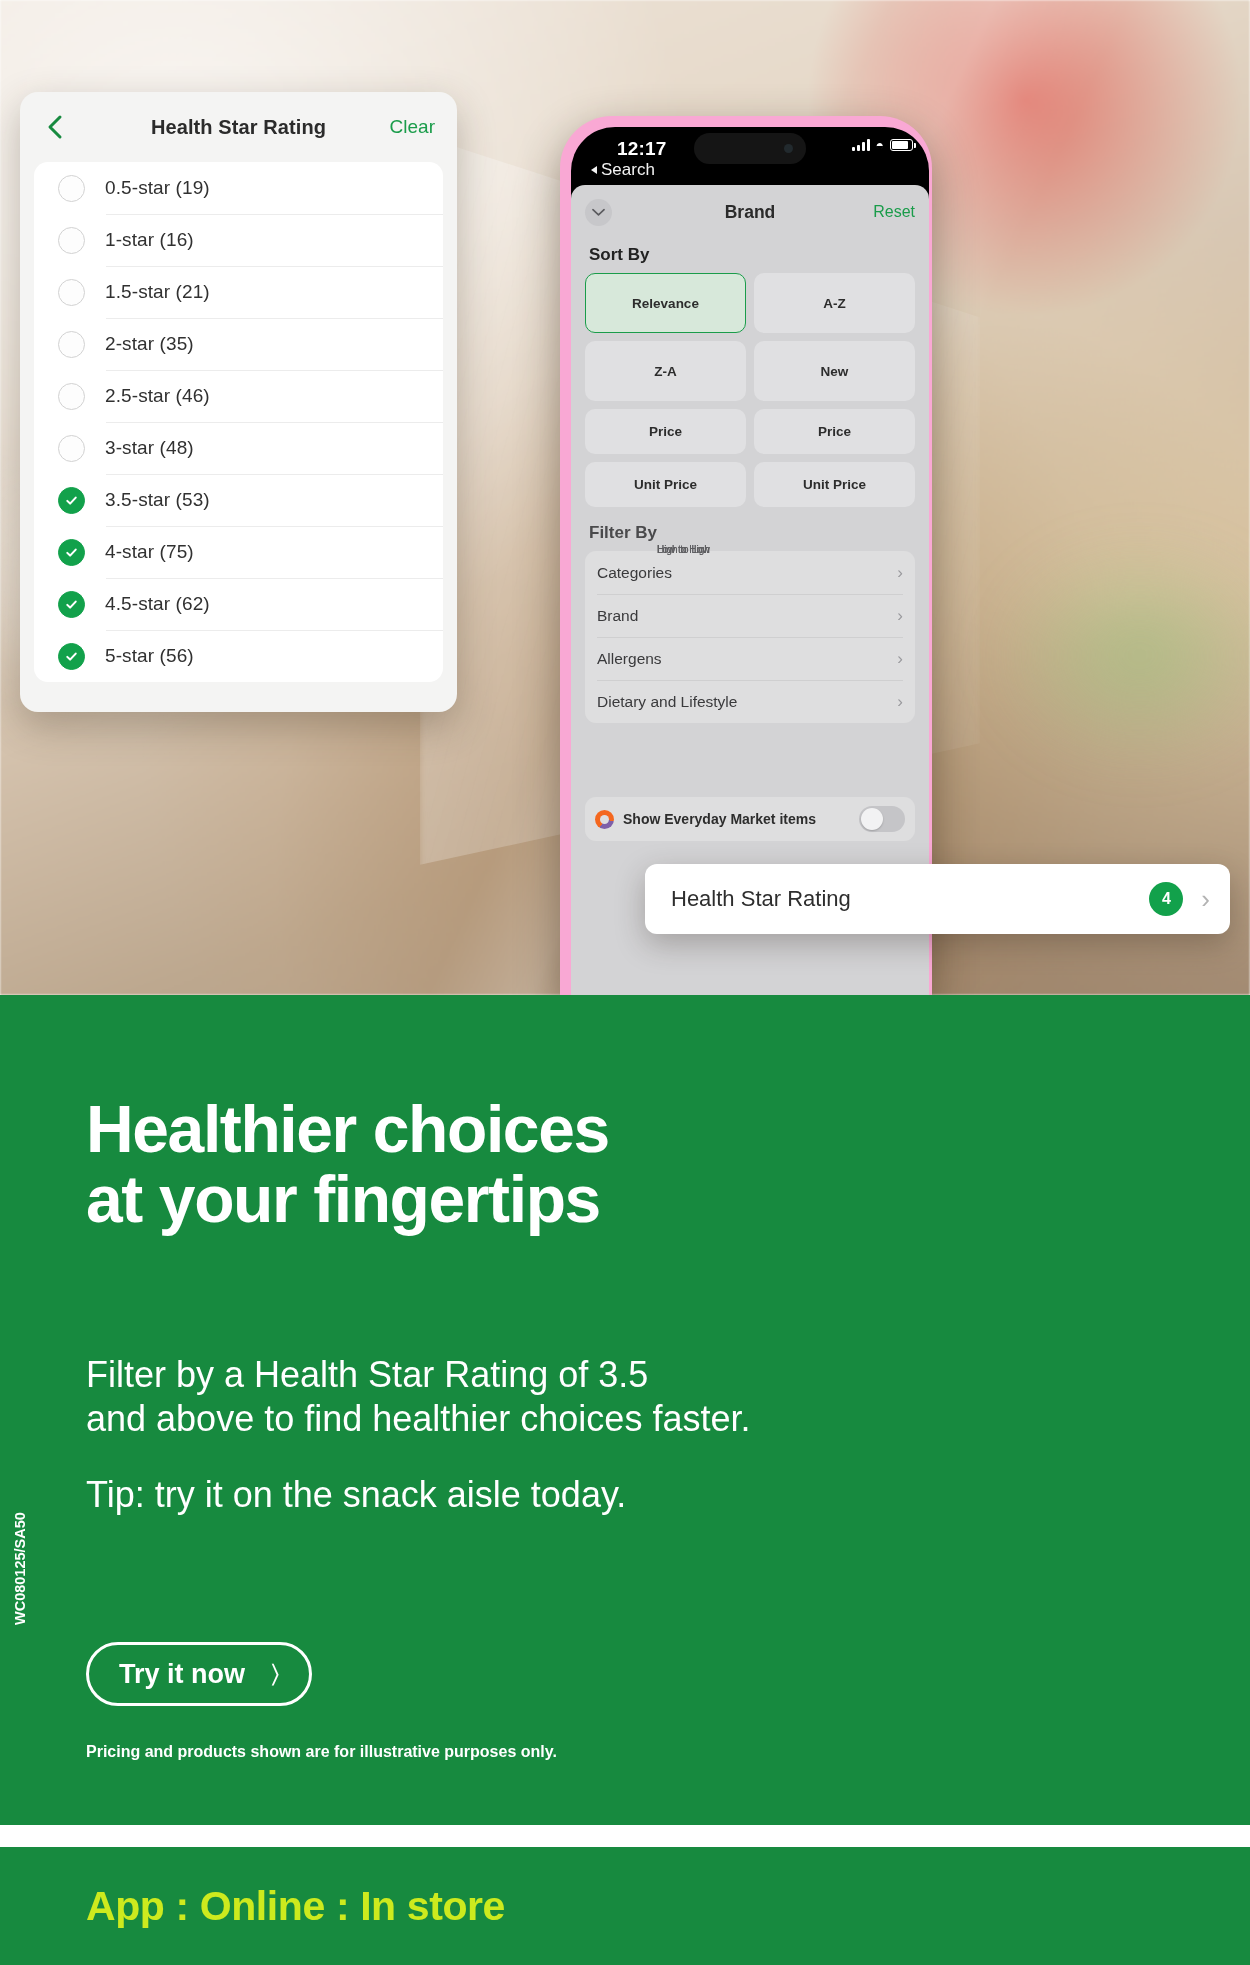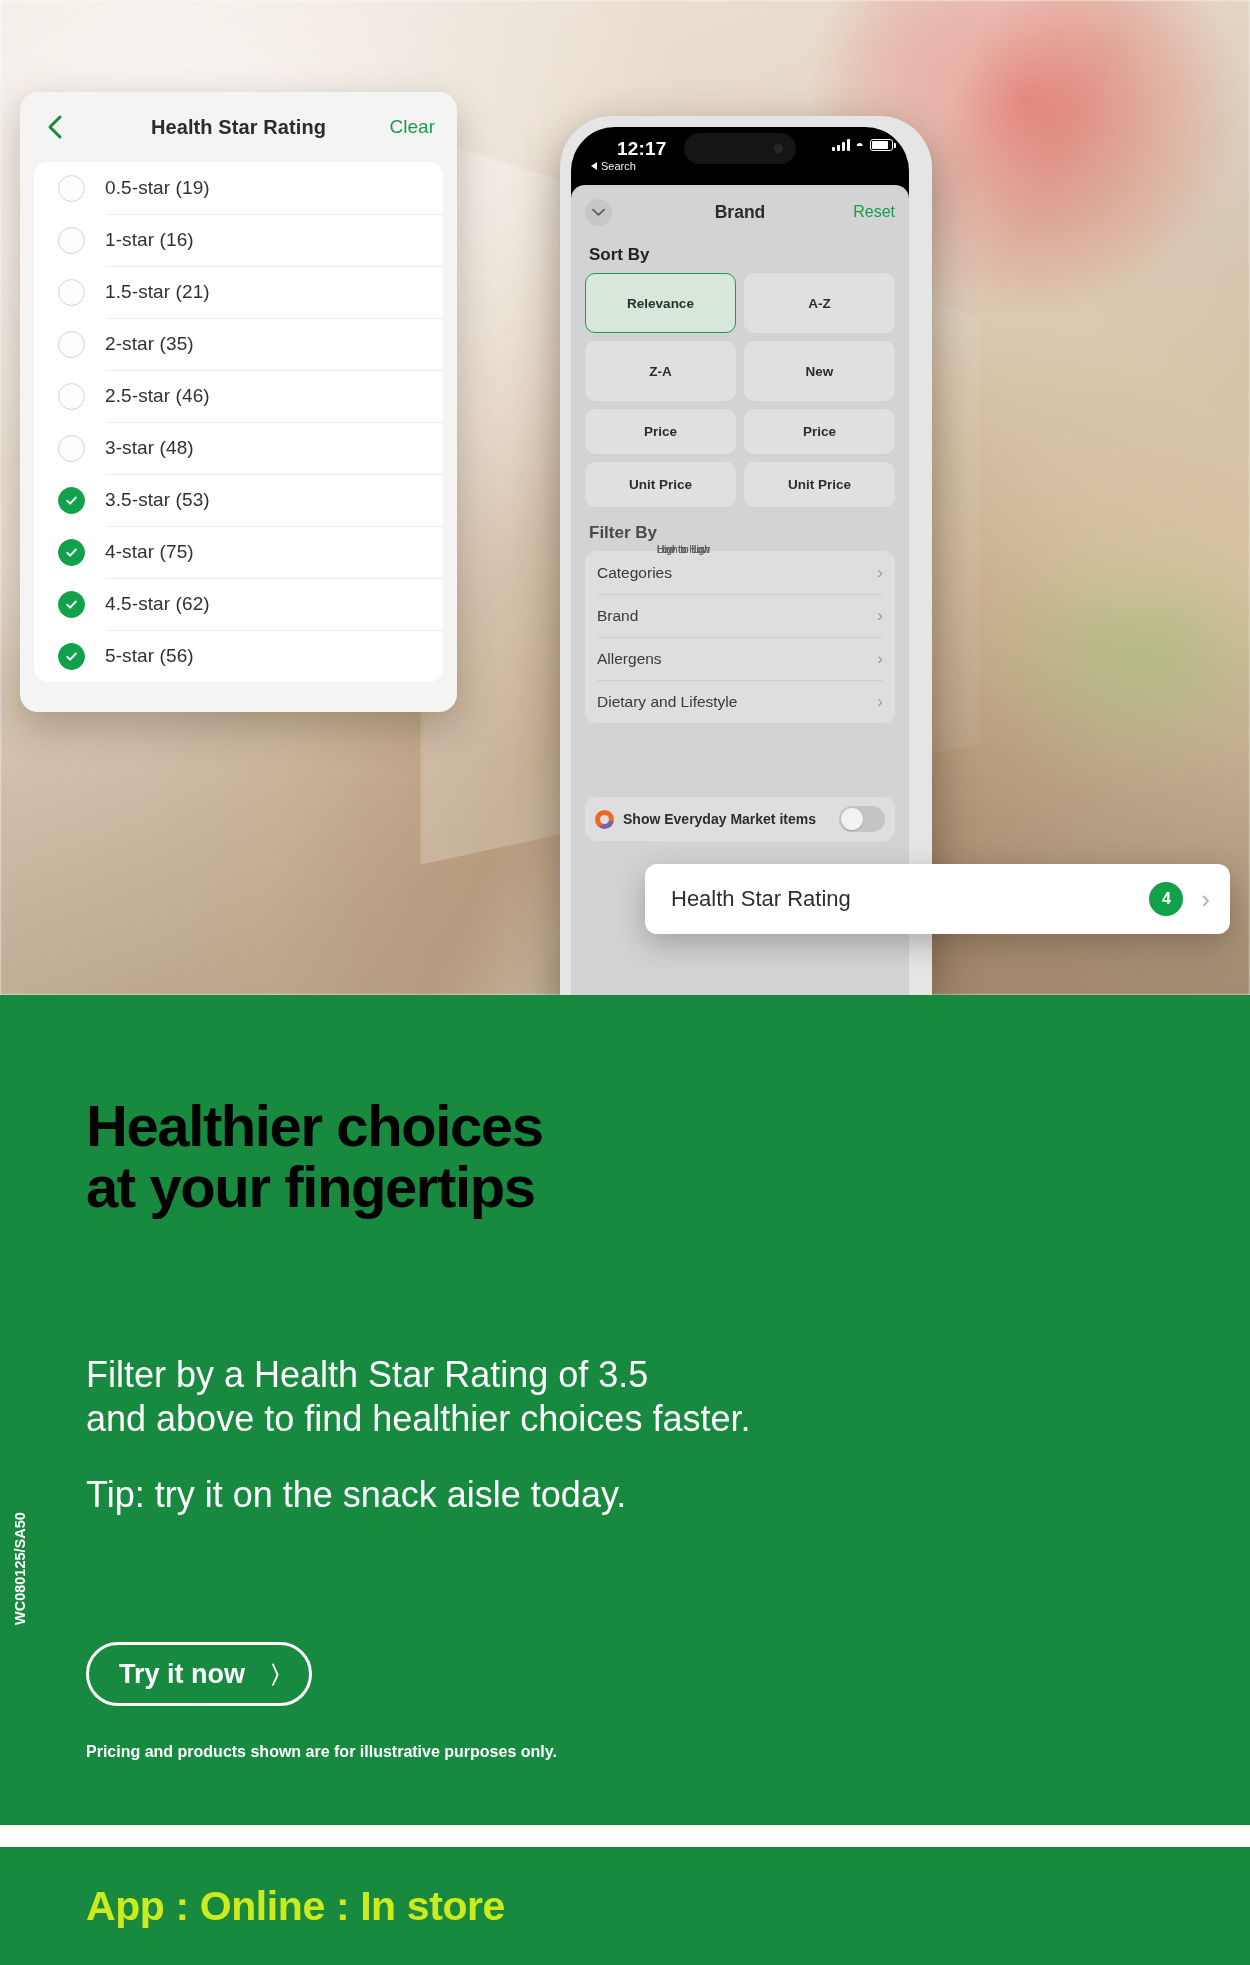--- a/index.html
+++ b/index.html
@@ -119,45 +119,45 @@
     display: flex; align-items: center; justify-content: center;
   }
   .ck.on svg { display:block; }
   .opt-label { font-size: 19px; color: #313131; letter-spacing: 0.1px; }
 
   
   .phone {
     position: absolute;
     left: 560px; top: 116px;
     width: 372px; height: 880px;
-    background: #e5e5e5;
+    background: #f9a8d4;
     border-radius: 52px 52px 0 0;
     box-shadow: 0 16px 44px rgba(50,35,20,0.45);
-    padding: 11px 23px 0 11px;
+    padding: 11px 3px 0 11px;
     overflow: hidden;
   }
   .phone-screen {
     width: 100%; height: 100%;
     background: #000;
     border-radius: 44px 44px 0 0;
     overflow: hidden;
     position: relative;
   }
   .statusbar {
     height: 58px;
     position: relative;
     color: #fff;
   }
   .sb-time {
     position: absolute; left: 46px; top: 11px;
     font-size: 19px; font-weight: 600; letter-spacing: .2px;
   }
   .sb-search {
     position: absolute; left: 20px; top: 33px;
-    font-size: 11px; display: flex; align-items: center; gap: 4px;
+    font-size: 17px; display: flex; align-items: center; gap: 4px;
     color: #f2f2f2;
   }
   .sb-tri { width:0;height:0;border-top:4px solid transparent;border-bottom:4px solid transparent;border-right:6px solid #f2f2f2; }
   .dyn-island {
     position: absolute; left: 50%; transform: translateX(-50%);
     top: 6px; width: 112px; height: 31px;
     background: #151515; border-radius: 18px;
   }
   .dyn-dot { position:absolute; right:13px; top:11px; width:9px;height:9px;border-radius:50%;background:#222a2e; }
   .sb-right { position:absolute; right:16px; top:11px; display:flex; align-items:center; gap:6px; }
@@ -256,21 +256,21 @@
   .hsr-chev { margin-left: 18px; color: #b3b3b3; font-size: 26px; line-height: 1; }
 
   
   .green {
     position: absolute; left: 0; top: 995px;
     width: 1250px; height: 830px;
     background: #178a3f;
   }
   .headline {
     position: absolute; left: 86px; top: 100px;
-    font-size: 58px; line-height: 1.06; font-weight: 700; color: #000000;
+    font-size: 66px; line-height: 1.06; font-weight: 700; color: #ffffff;
     letter-spacing: -1.4px;
   }
   .sub {
     position: absolute; left: 86px; top: 358px;
     font-size: 36px; line-height: 1.22; color: #fff; font-weight: 400;
   }
   .tip {
     position: absolute; left: 86px; top: 478px;
     font-size: 36px; line-height: 1.22; color: #fff; font-weight: 400;
   }

